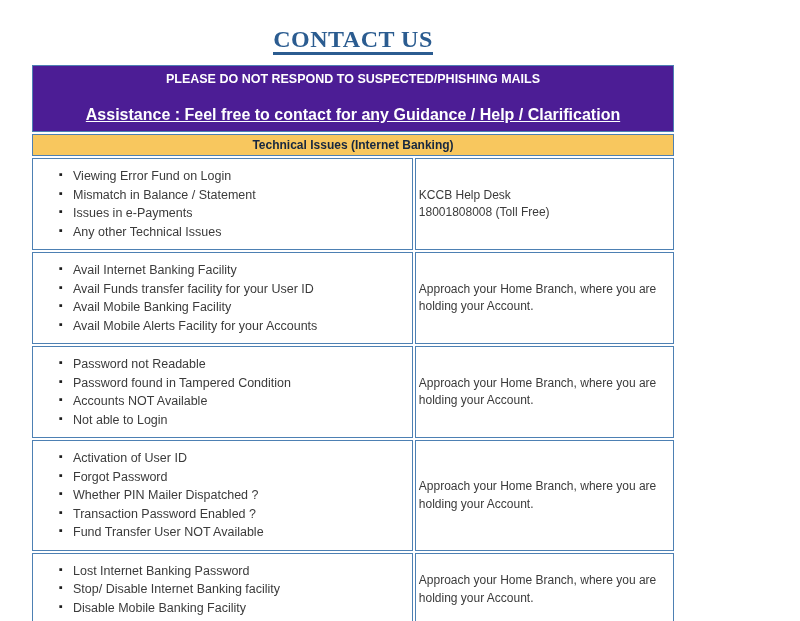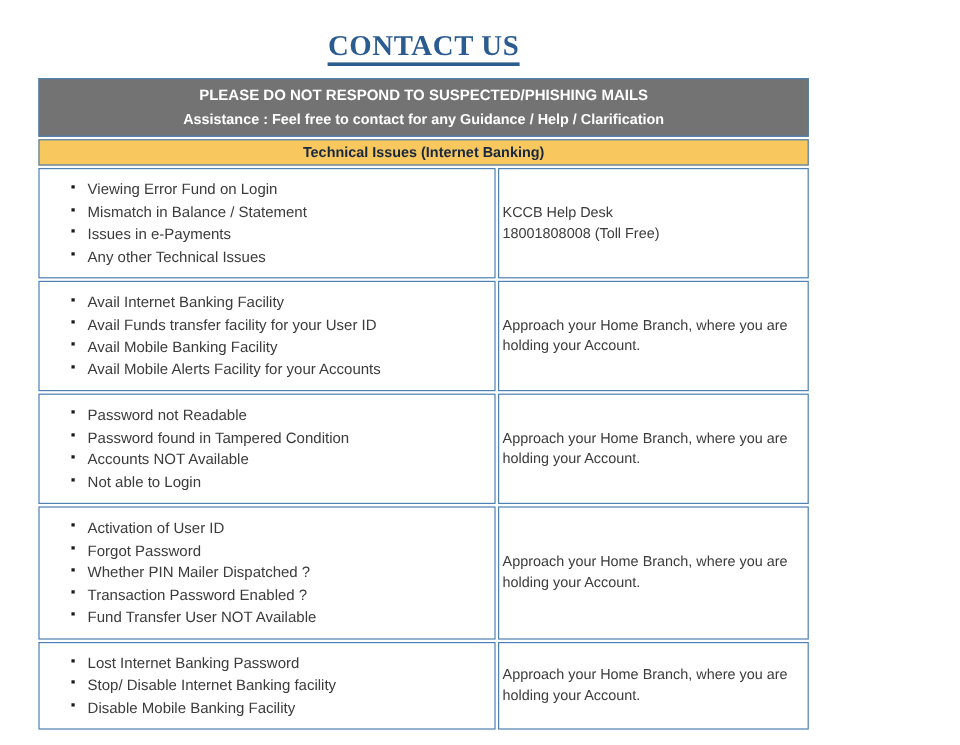--- a/index.html
+++ b/index.html
@@ -34,28 +34,28 @@
     table-layout: fixed;
   }
   table.contact-table td {
     border: 1px solid #4d80b3;
     box-sizing: border-box;
   }
   col.c-left  { width: 59.5%; }
   col.c-right { width: 40.5%; }
 
   td.banner {
-    background: #737373;
+    background: #4c1d95;
     color: #ffffff;
     text-align: center;
     font-weight: bold;
     padding: 5px 8px 6px 8px;
   }
   .banner-line1 { font-size: 12.5px; line-height: 1.3; }
-  .banner-line2 { font-size: 12px;   line-height: 1.3; margin-top: 4px; }
+  .banner-line2 { font-size: 16px;   line-height: 1.3; margin-top: 17px; text-decoration: underline; }
 
   td.band {
     background: #f8c75e;
     color: #16273f;
     font-weight: bold;
     font-size: 12px;
     text-align: center;
     padding: 3px 0;
   }
 

